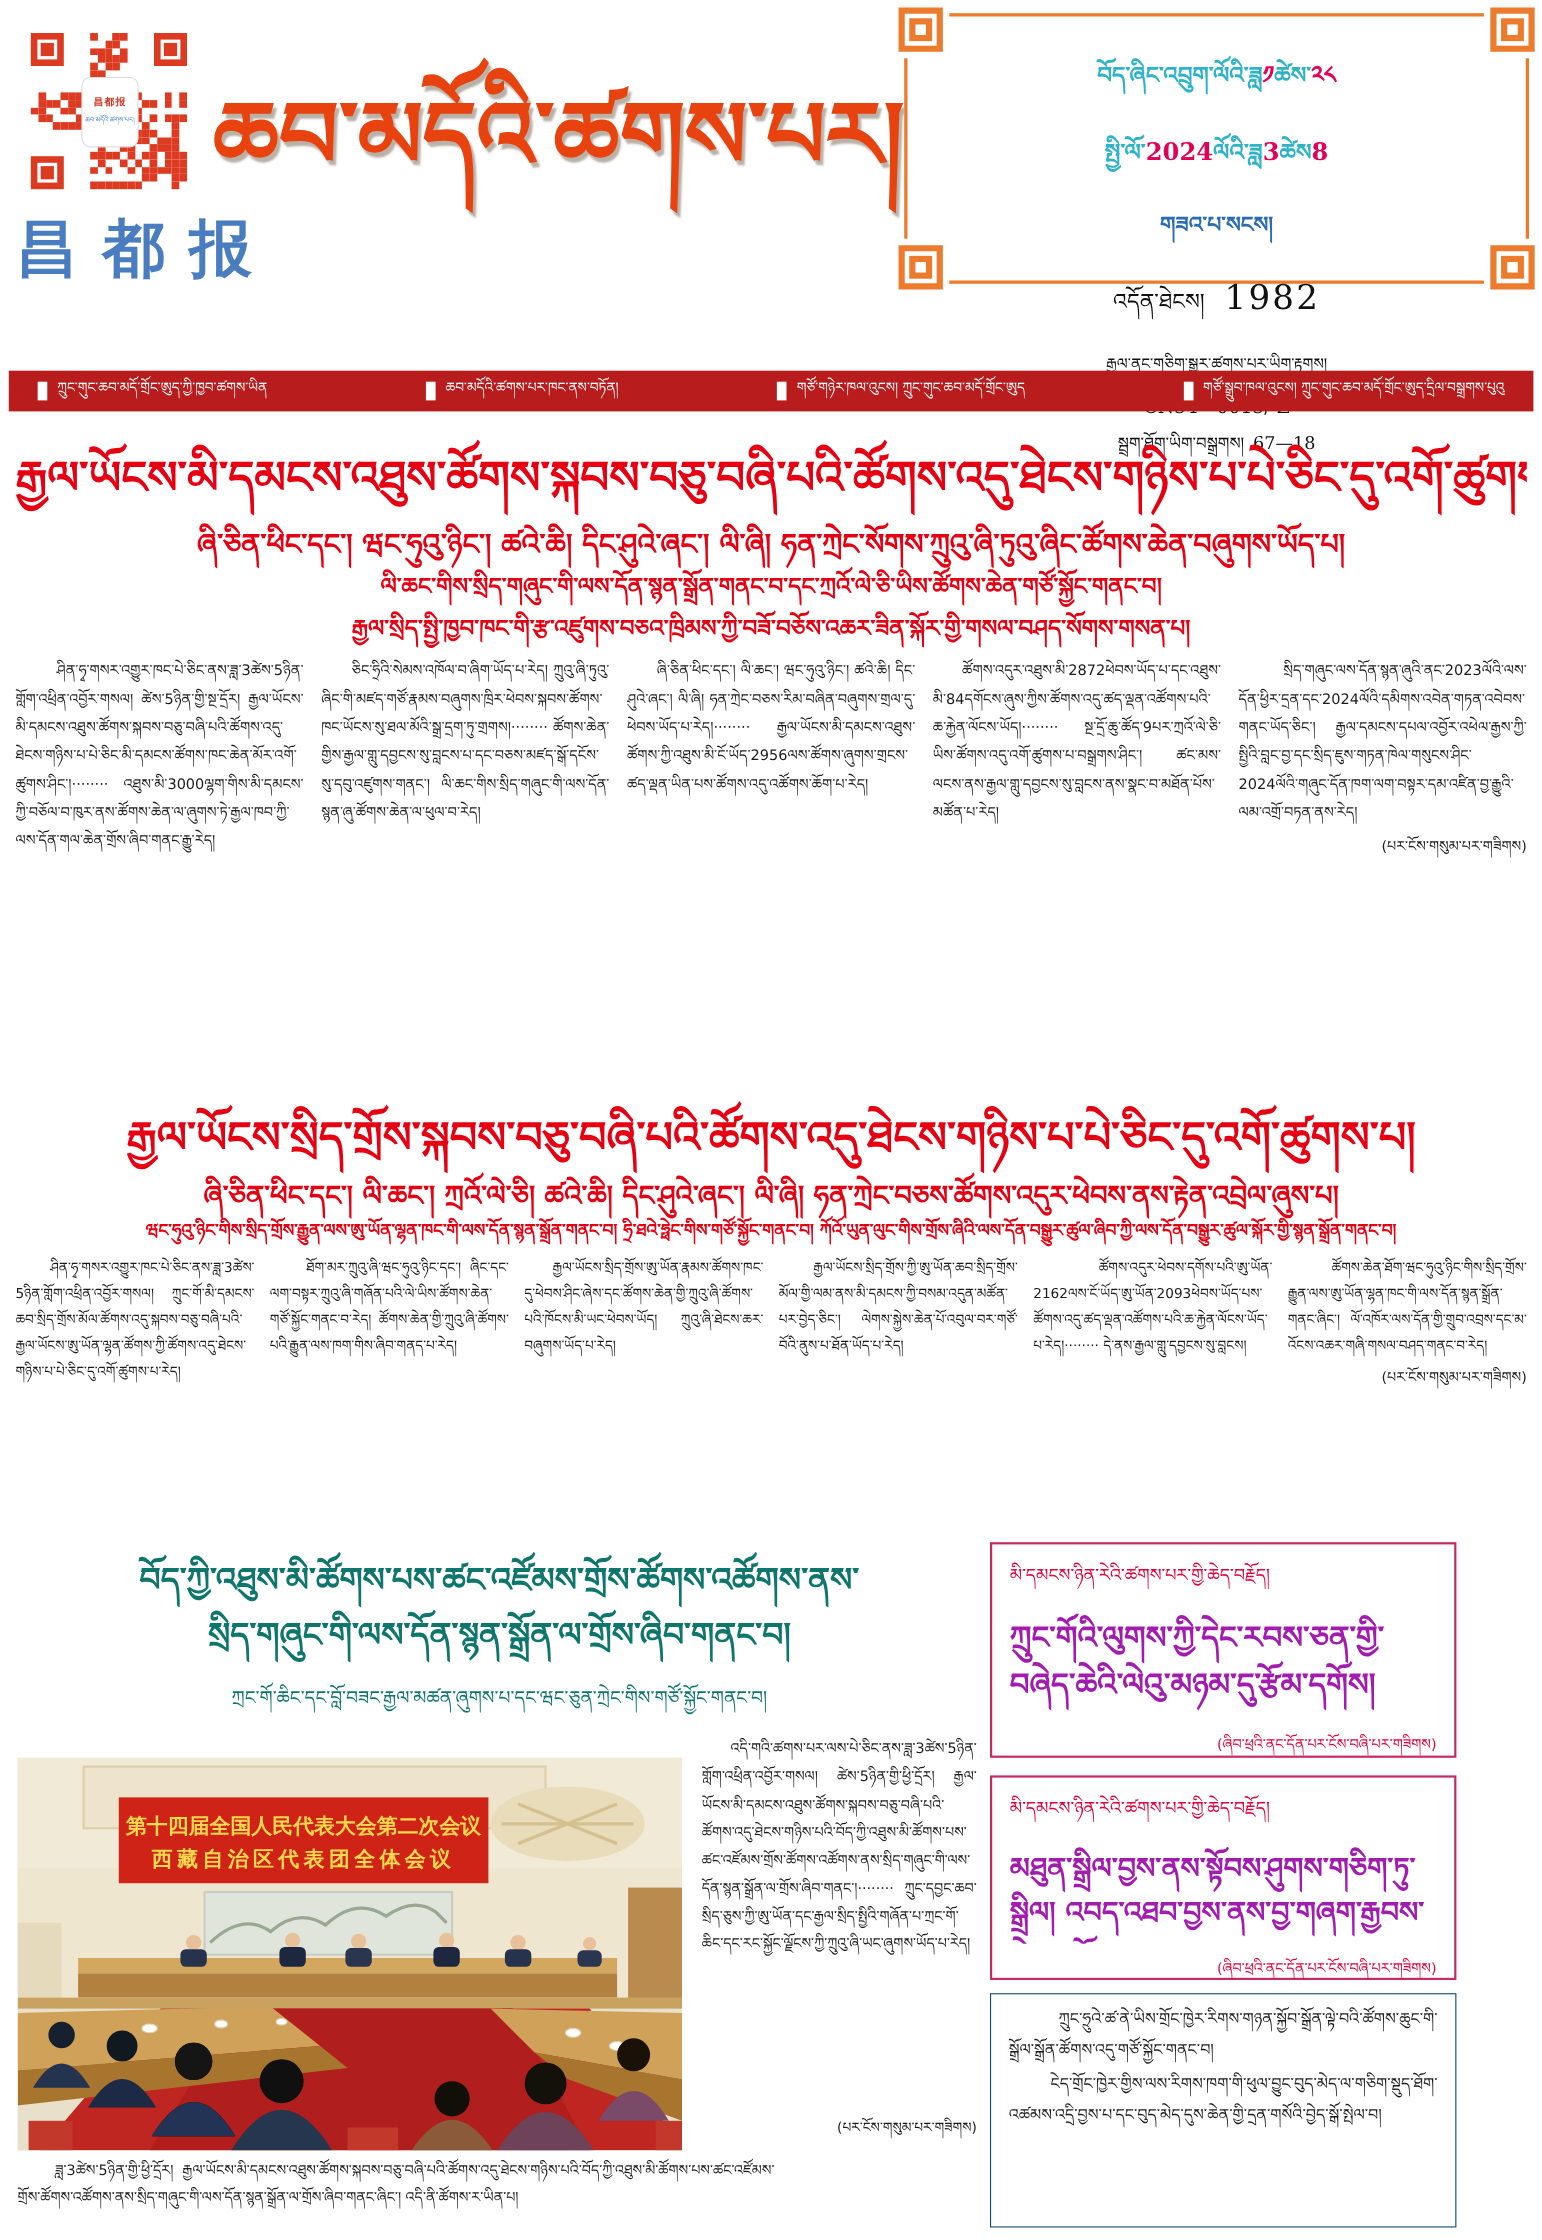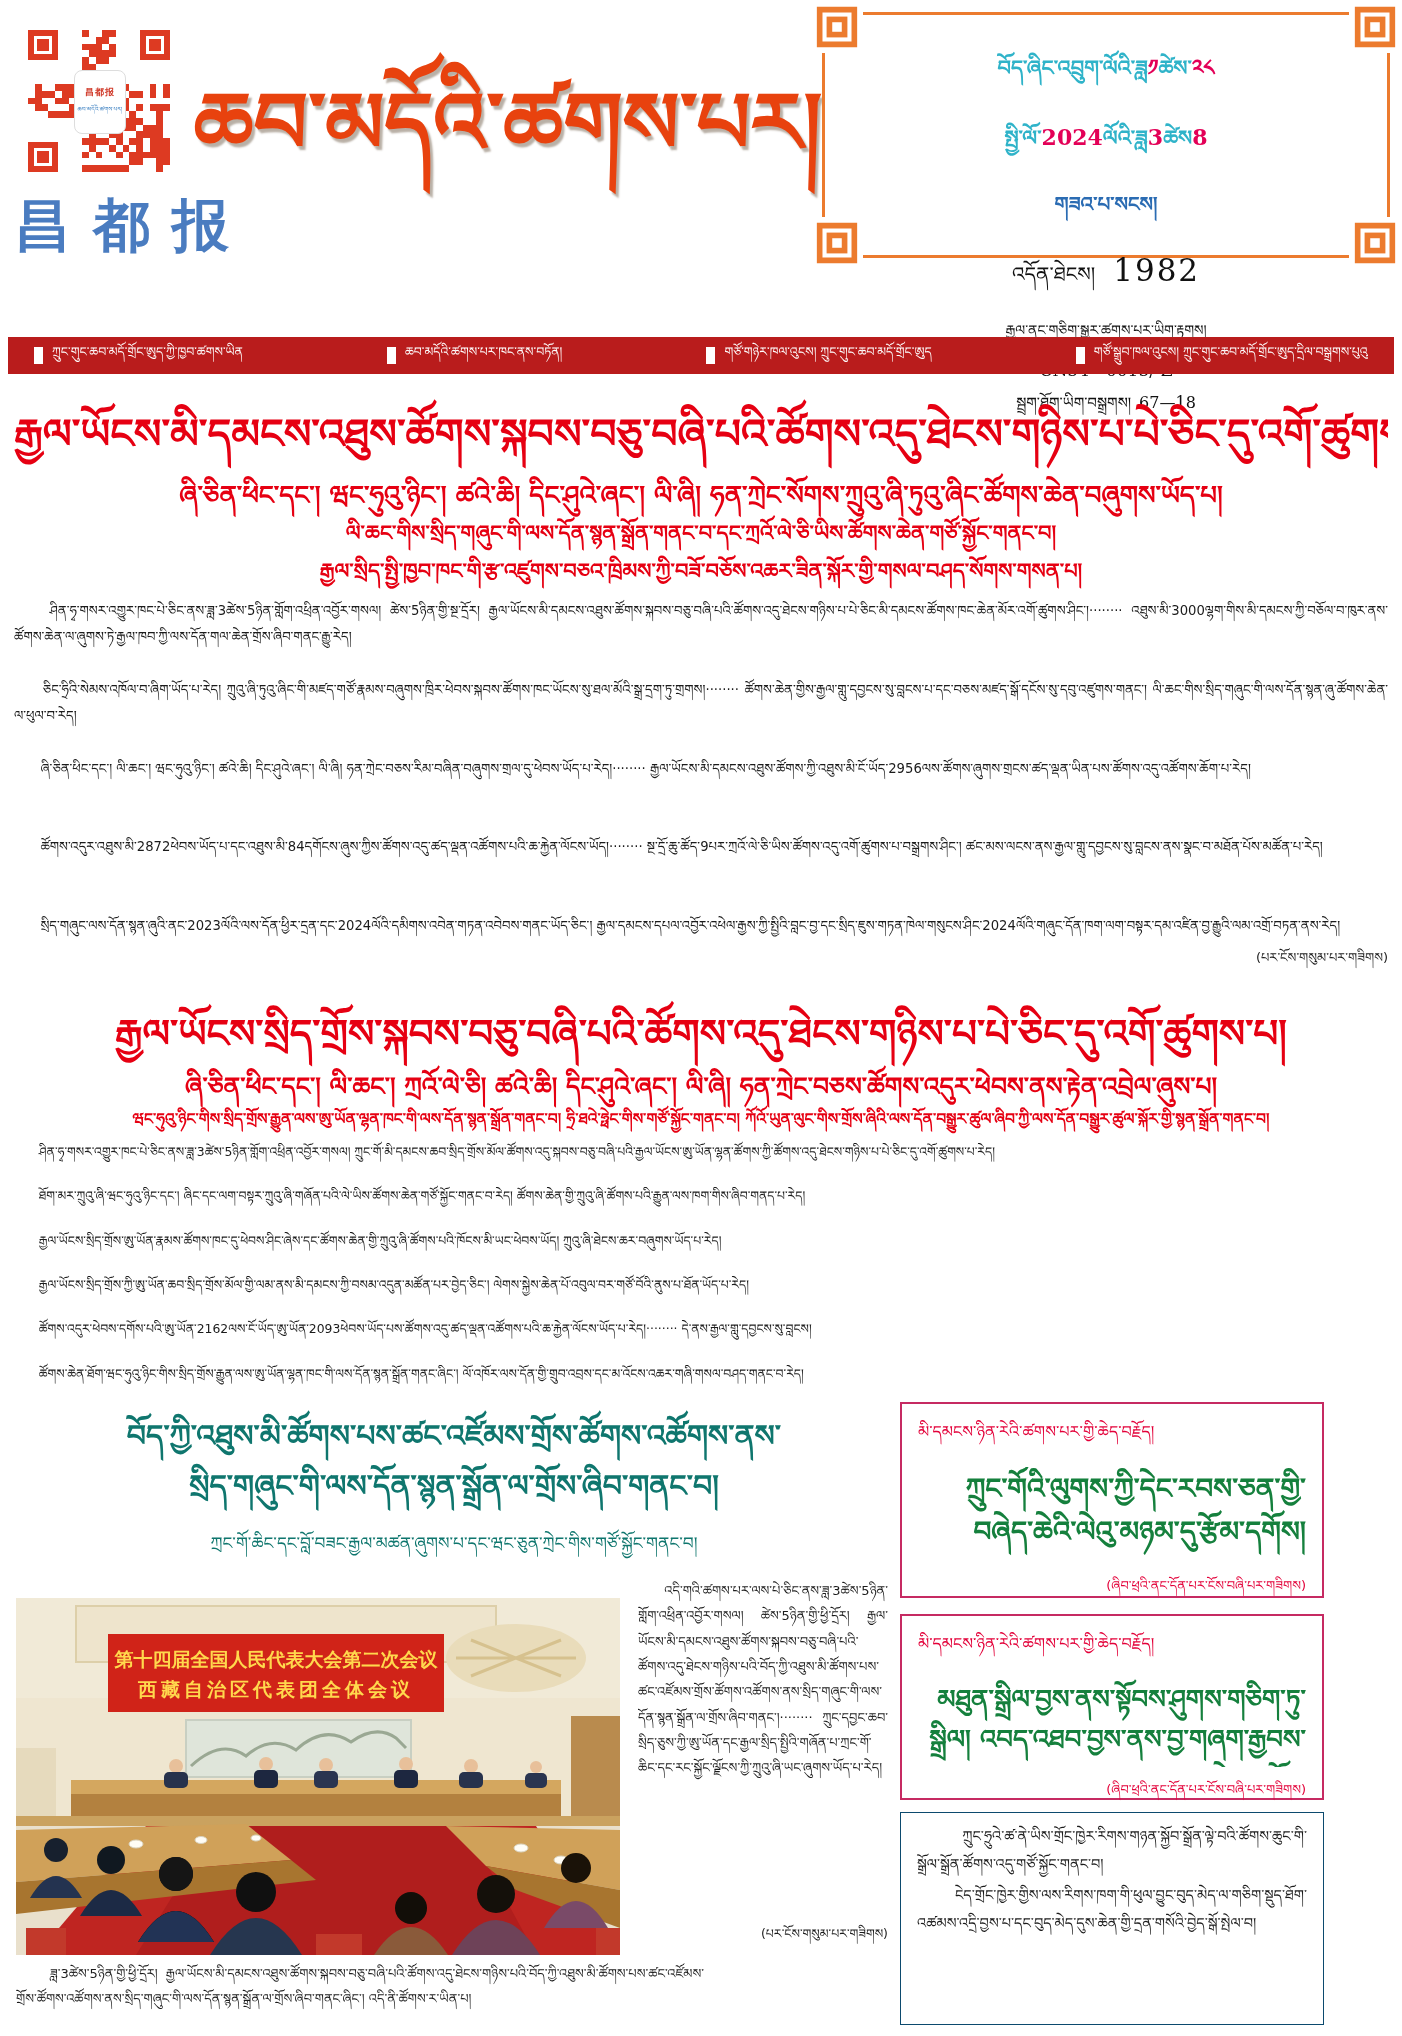--- a/index.html
+++ b/index.html
@@ -40,38 +40,38 @@
   
   .bluebar{position:absolute;left:8px;top:337px;width:1386px;height:37px;background:#b91c1c;
            display:flex;align-items:center;justify-content:space-between;padding:0 26px;box-sizing:border-box;}
   .bluebar .item{display:flex;align-items:center;color:#fff;font-size:12.5px;white-space:nowrap;overflow:hidden;}
   .bluebar .sq{width:9px;height:17px;background:#fff;margin-right:9px;flex:none;}
   
   .hl{position:absolute;left:14px;width:1374px;text-align:center;color:#e60012;font-weight:bold;
       white-space:nowrap;overflow:hidden;}
   .hl-black{color:#0f766e;}
   
-  .cols{position:absolute;display:flex;flex-direction:column;}
+  .cols{position:absolute;display:flex;}
   .col{flex:1;text-align:justify;overflow:hidden;overflow-wrap:anywhere;}
   .a1 .col{font-size:13.2px;line-height:1.95;}
   .a2 .col{font-size:12.4px;line-height:1.92;}
   .note{text-align:right;font-size:13px;color:#1b1b1b;margin-top:6px;}
   
   .photo{position:absolute;left:16px;top:1598px;width:604px;height:357px;overflow:hidden;background:#e9e0cc;}
   .caption{position:absolute;left:16px;top:1962px;width:688px;font-size:13px;line-height:1.9;
            text-align:justify;overflow:hidden;overflow-wrap:anywhere;}
   .a3col{position:absolute;left:638px;top:1578px;width:250px;height:380px;font-size:13px;line-height:1.95;
          text-align:justify;overflow:hidden;overflow-wrap:anywhere;}
   .a3note{position:absolute;left:700px;top:1920px;width:188px;text-align:right;font-size:12.5px;}
   
   .rbox{position:absolute;left:900px;width:424px;box-sizing:border-box;padding:10px 16px 8px 16px;background:#fff;}
   .rbox.red{border:2px solid #c62a62;}
   .rbox.black{border:1px solid #0c4a6e;}
   .rbox .kicker{color:#e30039;font-size:16px;text-align:left;overflow:hidden;white-space:nowrap;}
-  .rbox .rtitle{color:#15803d;font-size:28px;font-weight:bold;text-align:right;line-height:1.55;
+  .rbox .rtitle{color:#a21caf;font-size:28px;font-weight:bold;text-align:left;line-height:1.55;
                 margin-top:8px;overflow:hidden;overflow-wrap:anywhere;}
   .rbox .rnote{color:#e30039;font-size:13px;text-align:right;margin-top:8px;white-space:nowrap;overflow:hidden;}
   .rbox.black p{margin:0 0 4px 0;font-size:14.5px;line-height:1.9;text-align:justify;overflow-wrap:anywhere;}
   .rbox.black .rnote{color:#1a1a1a;}
 </style>
 </head>
 <body>
 
 <div class="page">
 

